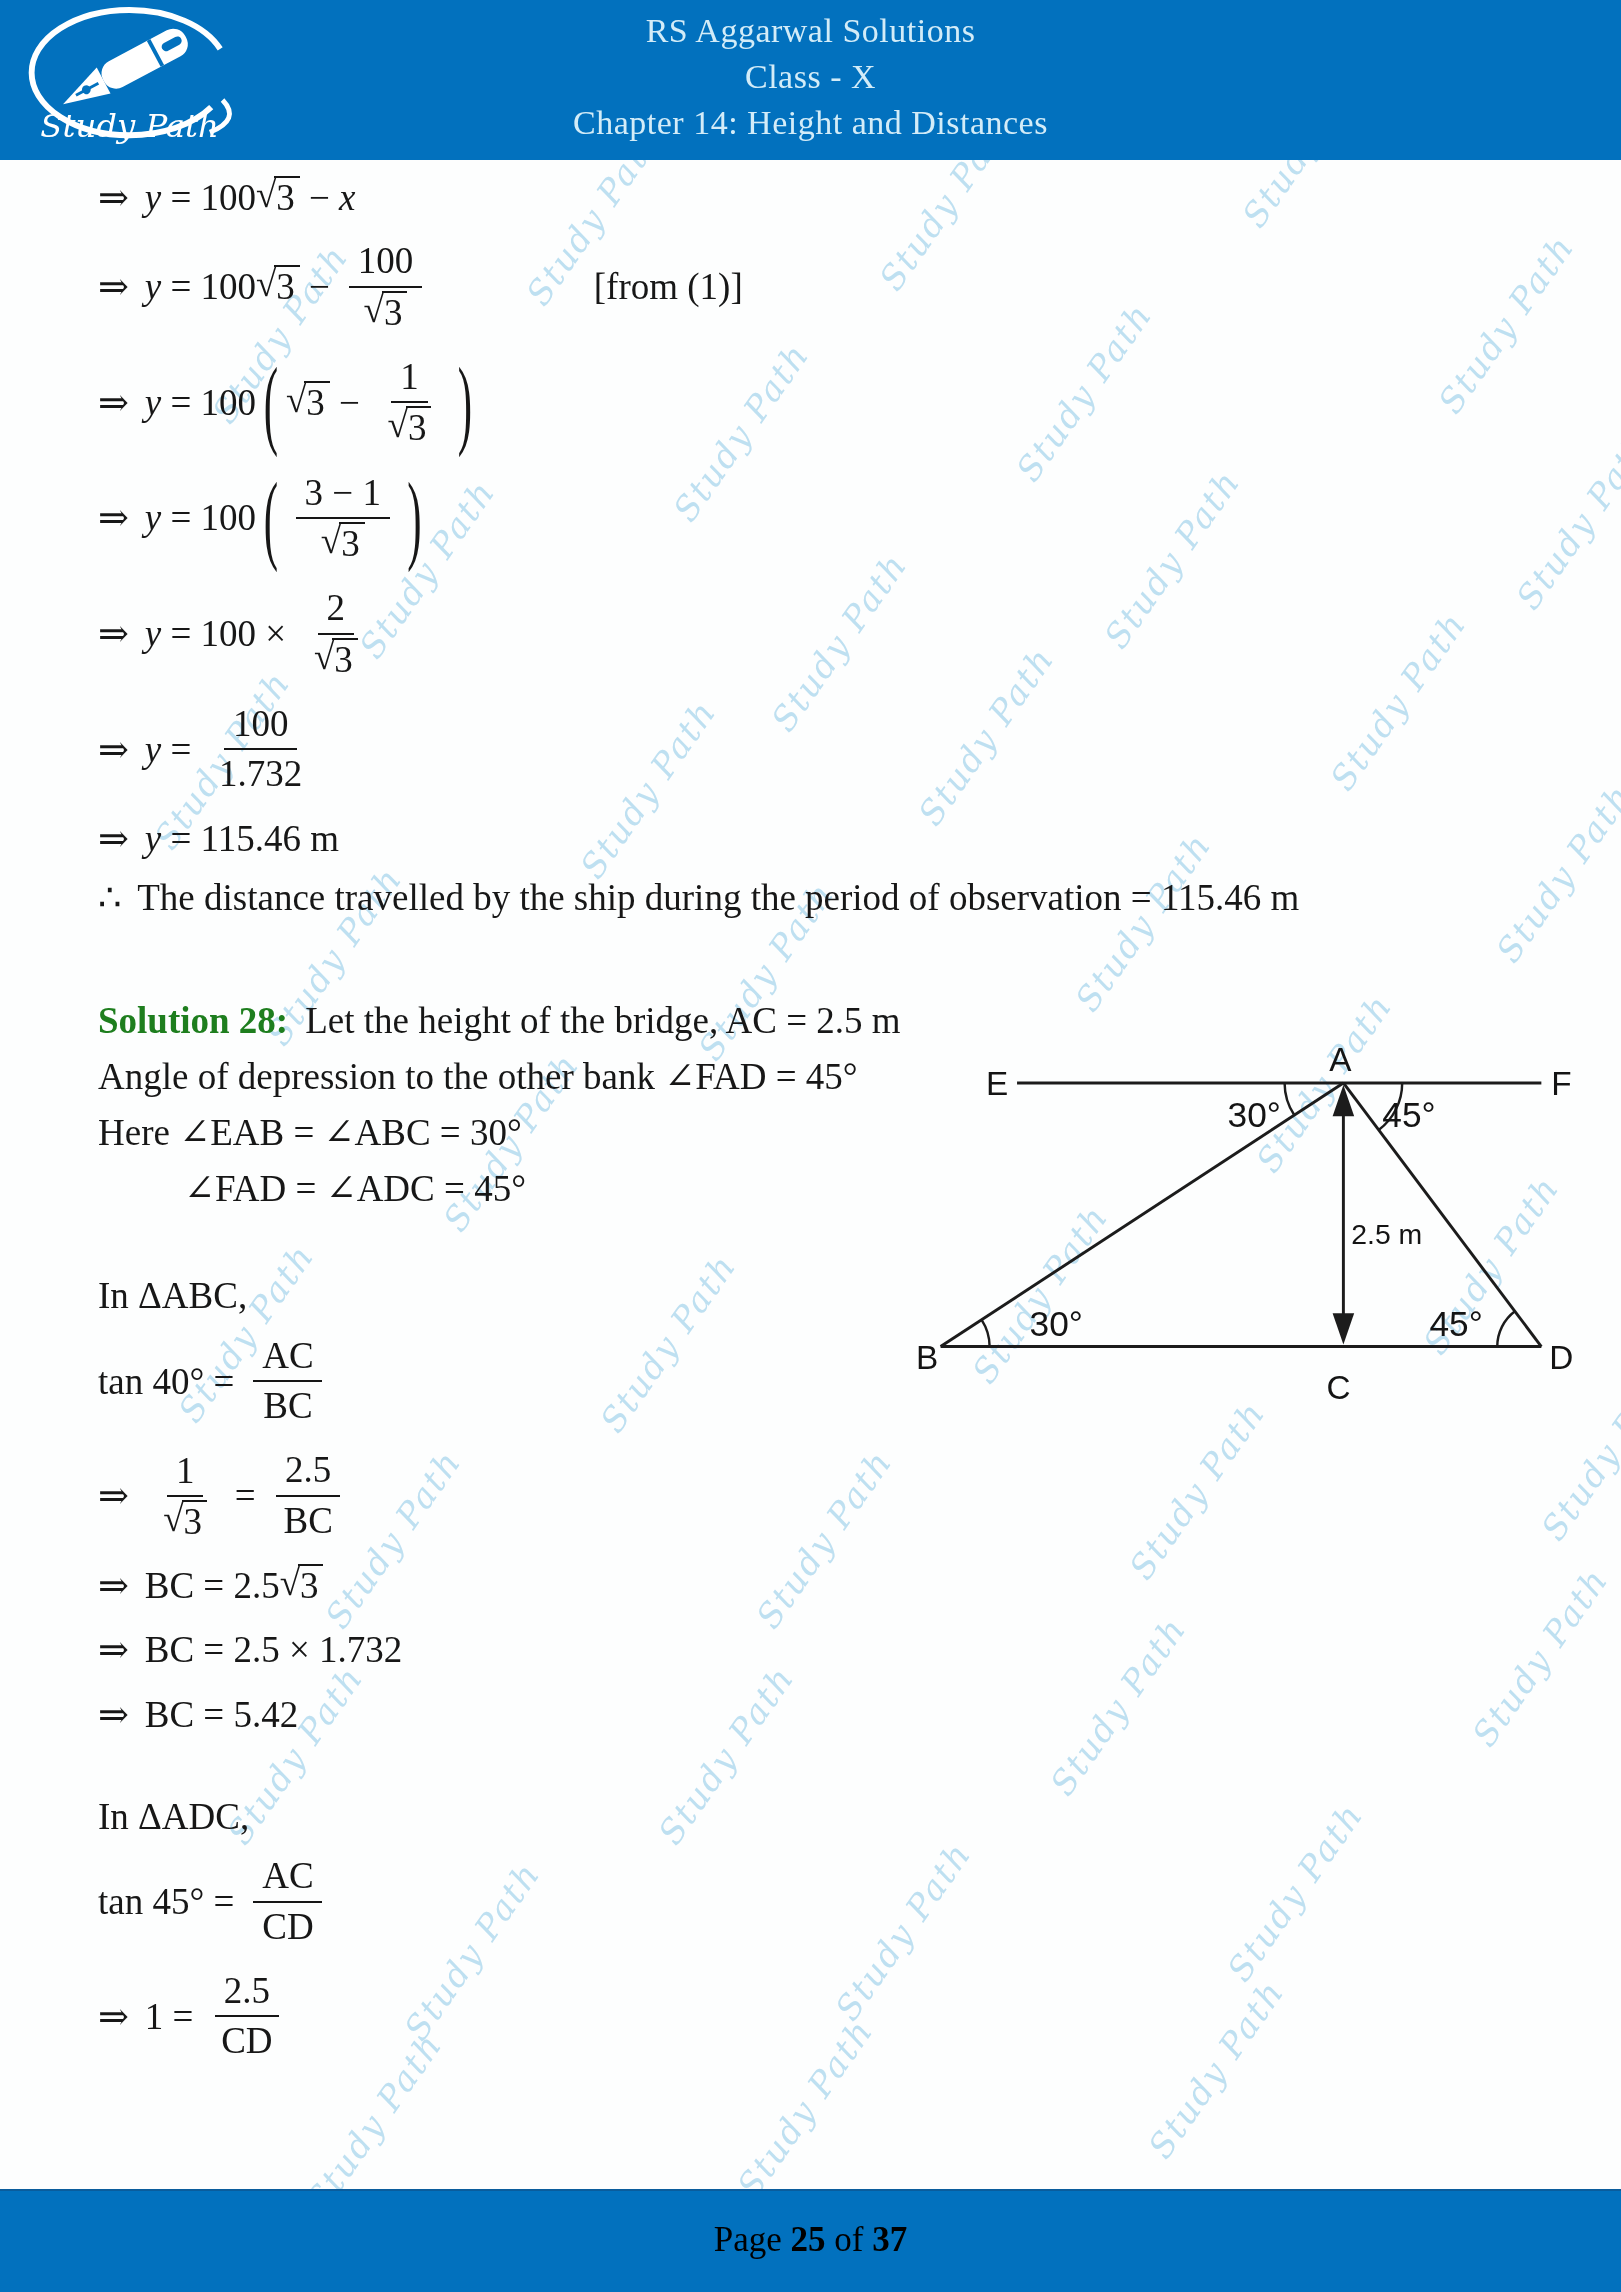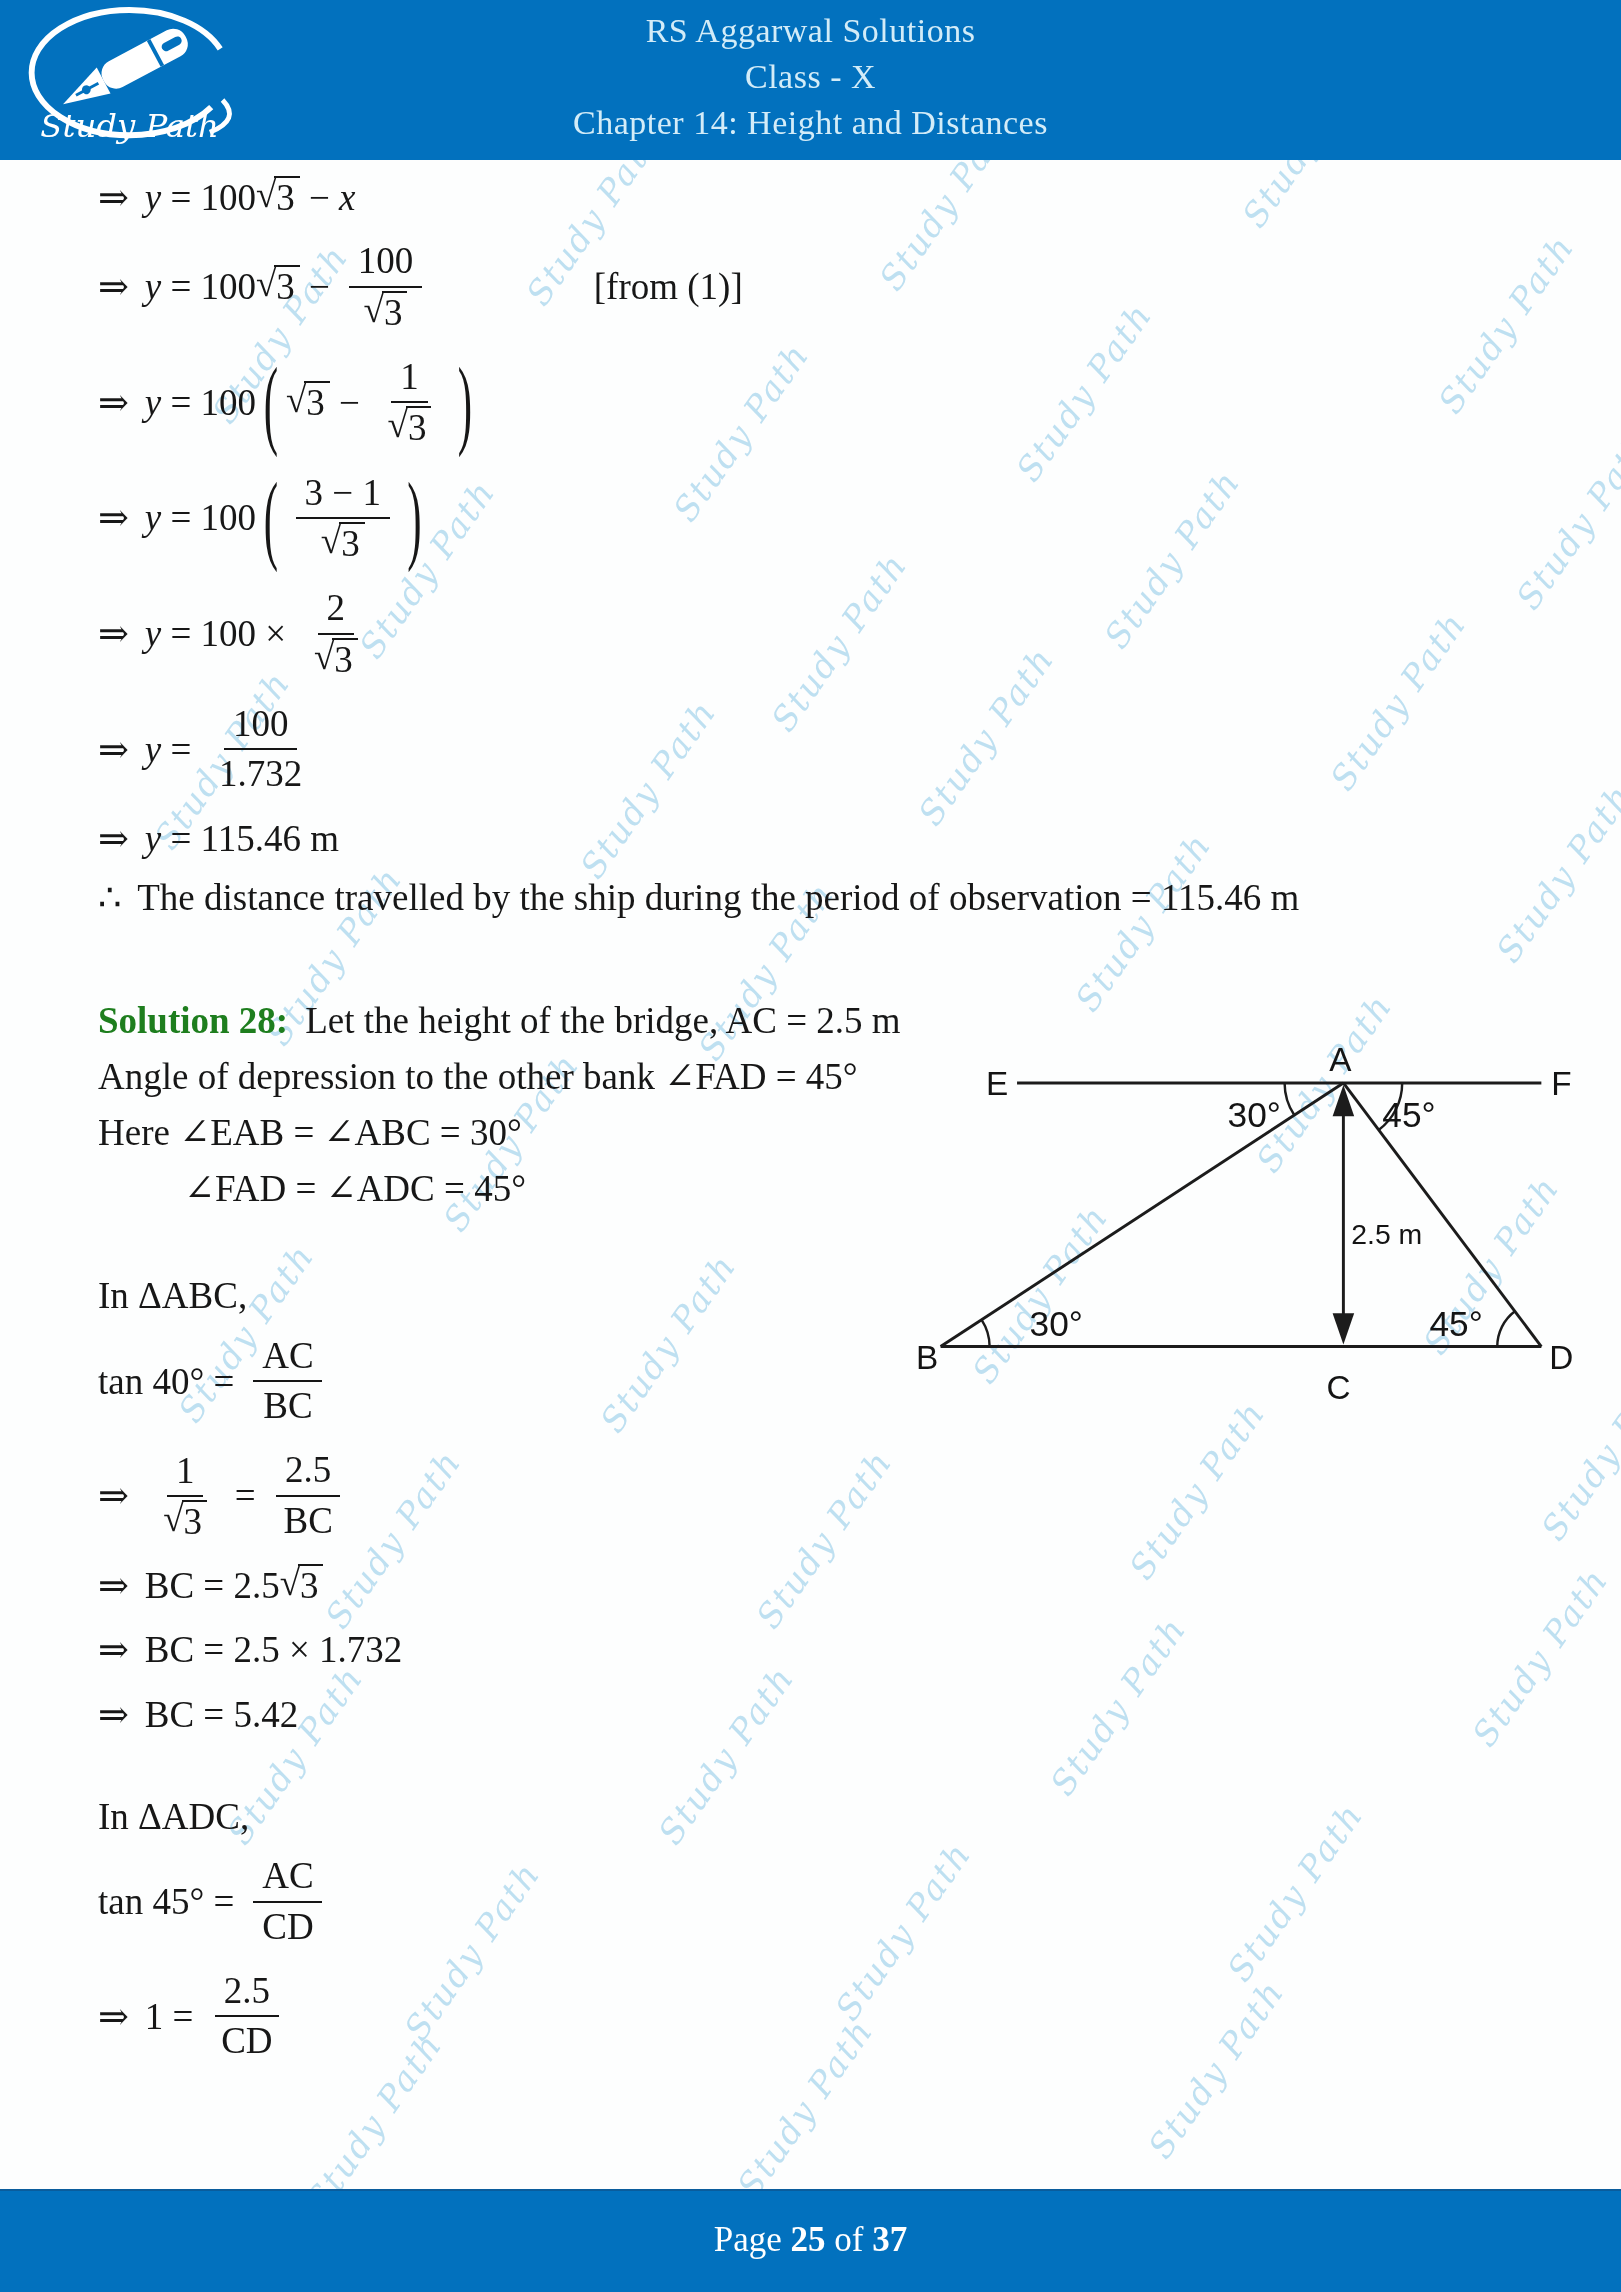--- a/index.html
+++ b/index.html
@@ -8,21 +8,21 @@
   .page{position:absolute;inset:0;}
 
   
   .bar{position:absolute;left:0;width:100%;background:#0271BE;}
   .header{top:0;height:160px;z-index:3;}
   .footer{bottom:0;height:102px;z-index:3;border-top:2.9px solid #0a5c9c;}
   .header-titles{position:absolute;left:0;right:0;top:7.8px;text-align:center;
        color:#d3ecf8;font-size:34px;line-height:46px;letter-spacing:0.5px;}
   .logo-svg{position:absolute;left:13.7px;top:2px;}
   .pageinfo{position:absolute;left:0;right:0;top:29px;text-align:center;
-       color:#ffffff;font-size:35px;}
+       color:#000000;font-size:35px;}
   .pageinfo span,.pageinfo b{white-space:pre;}
 
   
   .watermarks{position:absolute;inset:0;z-index:1;pointer-events:none;}
   .wm{position:absolute;font-family:"DejaVu Serif",serif;font-style:italic;
       font-size:34px;color:rgba(138,198,230,.55);transform:rotate(-55deg);
       white-space:nowrap;letter-spacing:2px;}
 
   
   .content{position:absolute;top:160px;left:0;width:100%;z-index:2;padding:0 0 0 98px;box-sizing:border-box;}

